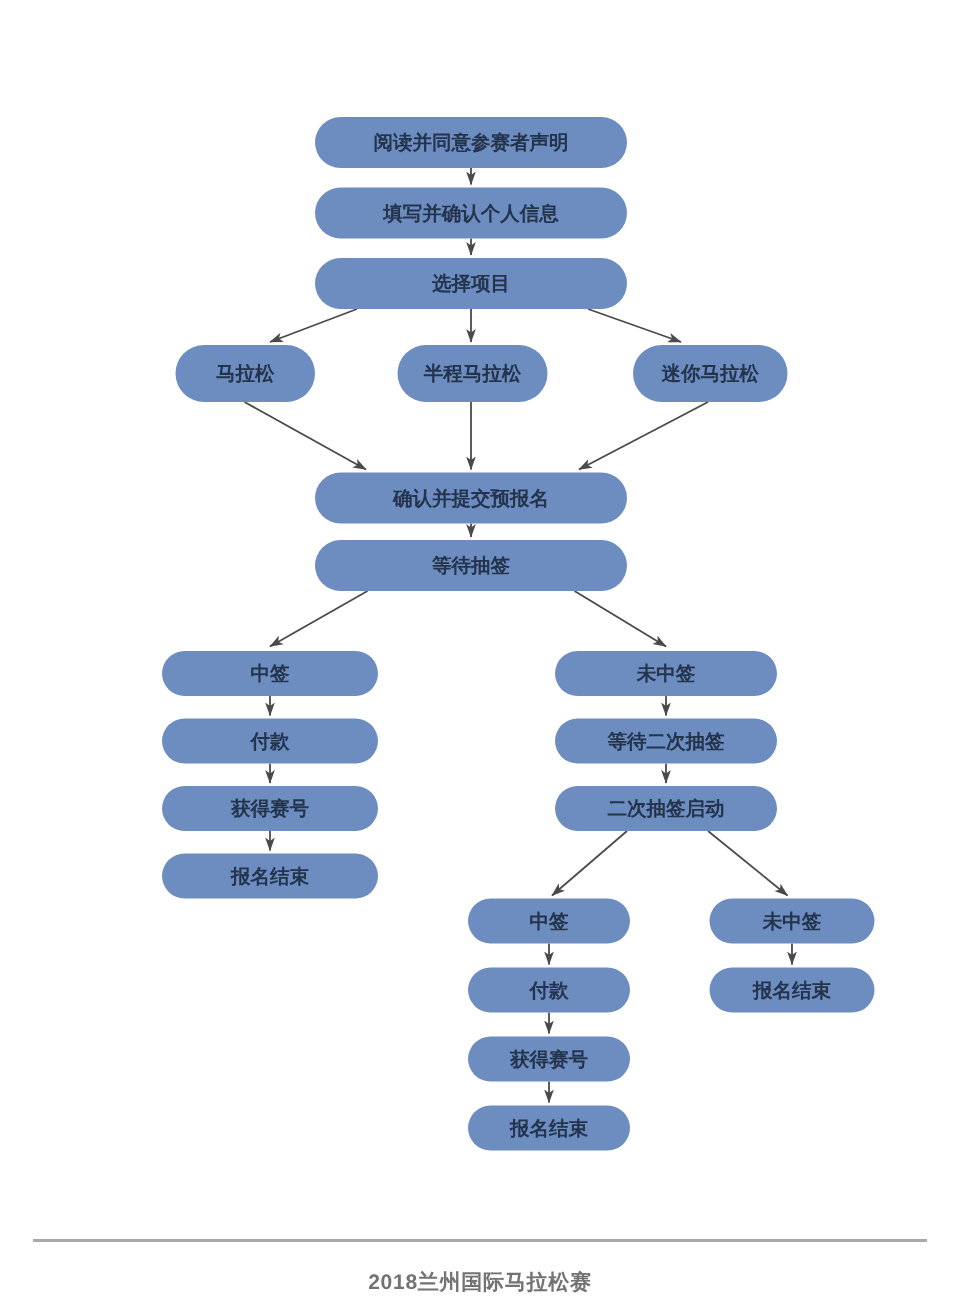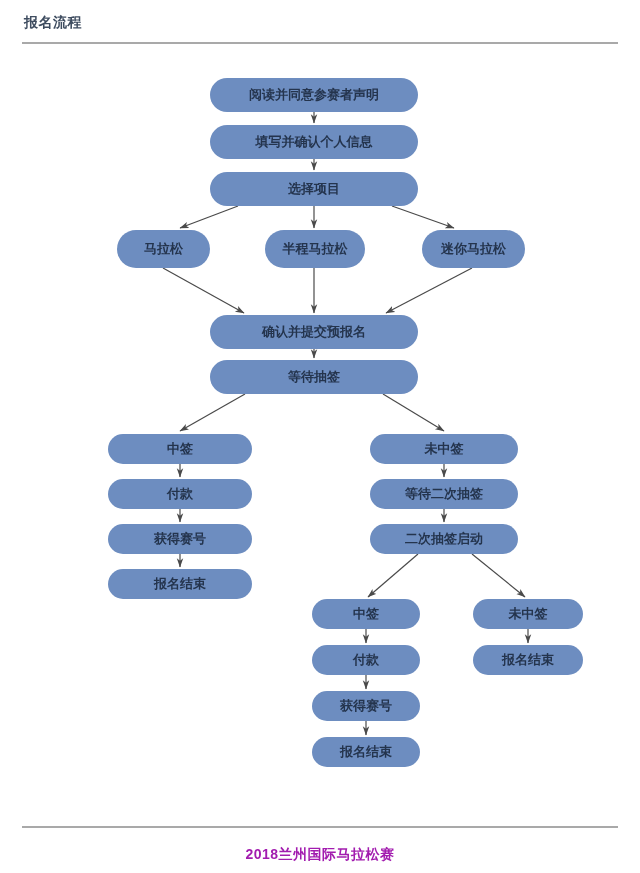--- a/index.html
+++ b/index.html
@@ -94,33 +94,29 @@
     background: #a9a9a9;
   }
   .footer-title {
     position: absolute;
     left: 0;
     top: 28px;
     width: 640px;
     text-align: center;
     font-size: 14px;
     font-weight: bold;
-    color: #a21caf;
+    color: #737373;
     letter-spacing: 0.5px;
   }
 </style>
 </head>
 <body>
 
 <div class="page">
 
-  <div class="header">
-    <div class="header-title">报名流程</div>
-    <div class="header-rule"></div>
-  </div>
 
   <div class="flow">
     <svg id="flow-svg" width="640" height="770" viewBox="0 0 640 770">
       <defs>
         <marker id="arrow" markerWidth="9" markerHeight="9" refX="7.2" refY="3" orient="auto" markerUnits="strokeWidth">
           <path d="M0,0.3 L7.6,3 L0,5.7 L1.9,3 Z" class="edge-head"></path>
         </marker>
       </defs>
       <g id="edges-layer">
           <line x1="294" y1="64" x2="294" y2="75" class="edge" marker-end="url(#arrow)"></line>

